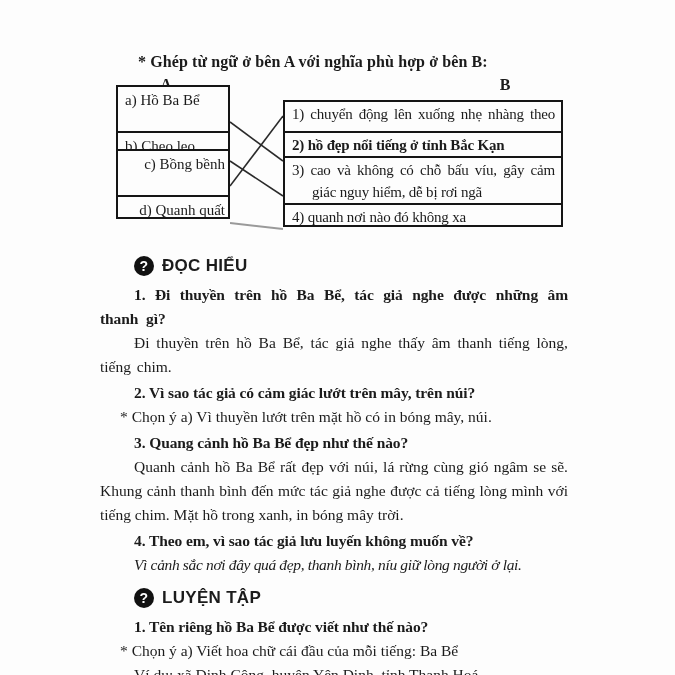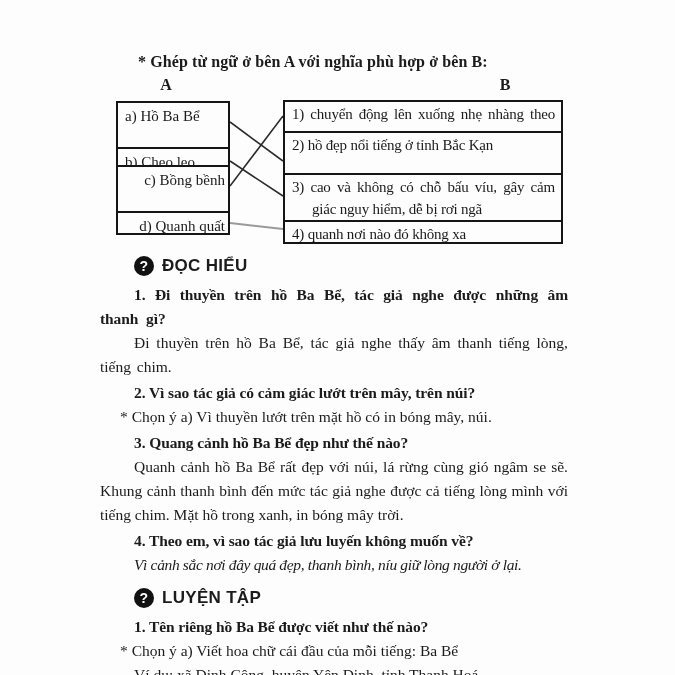--- a/index.html
+++ b/index.html
@@ -19,38 +19,38 @@
     font-weight:bold; font-size:16px; letter-spacing:.1px;
   }
   .colhead {
     position:absolute; top:37px;
     font-weight:bold; font-size:16px; text-align:center;
   }
   .colhead.a { left:116px; width:100px; }
   .colhead.b { left:440px; width:130px; }
 
   .tbl { position:absolute; border:2px solid #151515; background:#fdfdfd; }
-  .tbl-a { top:62px; left:116px; width:114px; }
+  .tbl-a { top:46px; left:116px; width:114px; }
   .tbl-b { top:61px; left:283px; width:280px; }
   .tbl .row { overflow:hidden; border-top:2px solid #151515; }
   .tbl .row:first-child { border-top:none; }
 
   .tbl-a .row { font-size:15px; line-height:21px; padding:3px 3px 0 7px; }
   .tbl-a .row:nth-child(1){ height:44px; }
   .tbl-a .row:nth-child(2){ height:18px; }
   .tbl-a .row:nth-child(3){ height:46px;text-align:right; }
   .tbl-a .row:nth-child(4){ height:22px;text-align:right; }
 
   .tbl-b .row {
     font-size:15px; line-height:22px;
     padding:1px 6px 0 27px; text-indent:-20px;
     text-align:justify; letter-spacing:-0.2px;
   }
   .tbl-b .row:nth-child(1){ height:29px; }
-  .tbl-b .row:nth-child(2){ height:42px; }
+  .tbl-b .row:nth-child(2){ height:25px;font-weight:bold; }
   .tbl-b .row:nth-child(3){ height:47px; }
   .tbl-b .row:nth-child(4){ height:22px; }
 
   .connectors { position:absolute; top:62px; left:230px; width:53px; height:145px; }
 
   
   .content {
     position:absolute; top:206px; left:100px; width:468px;
     font-size:15.5px; line-height:24px;
   }

